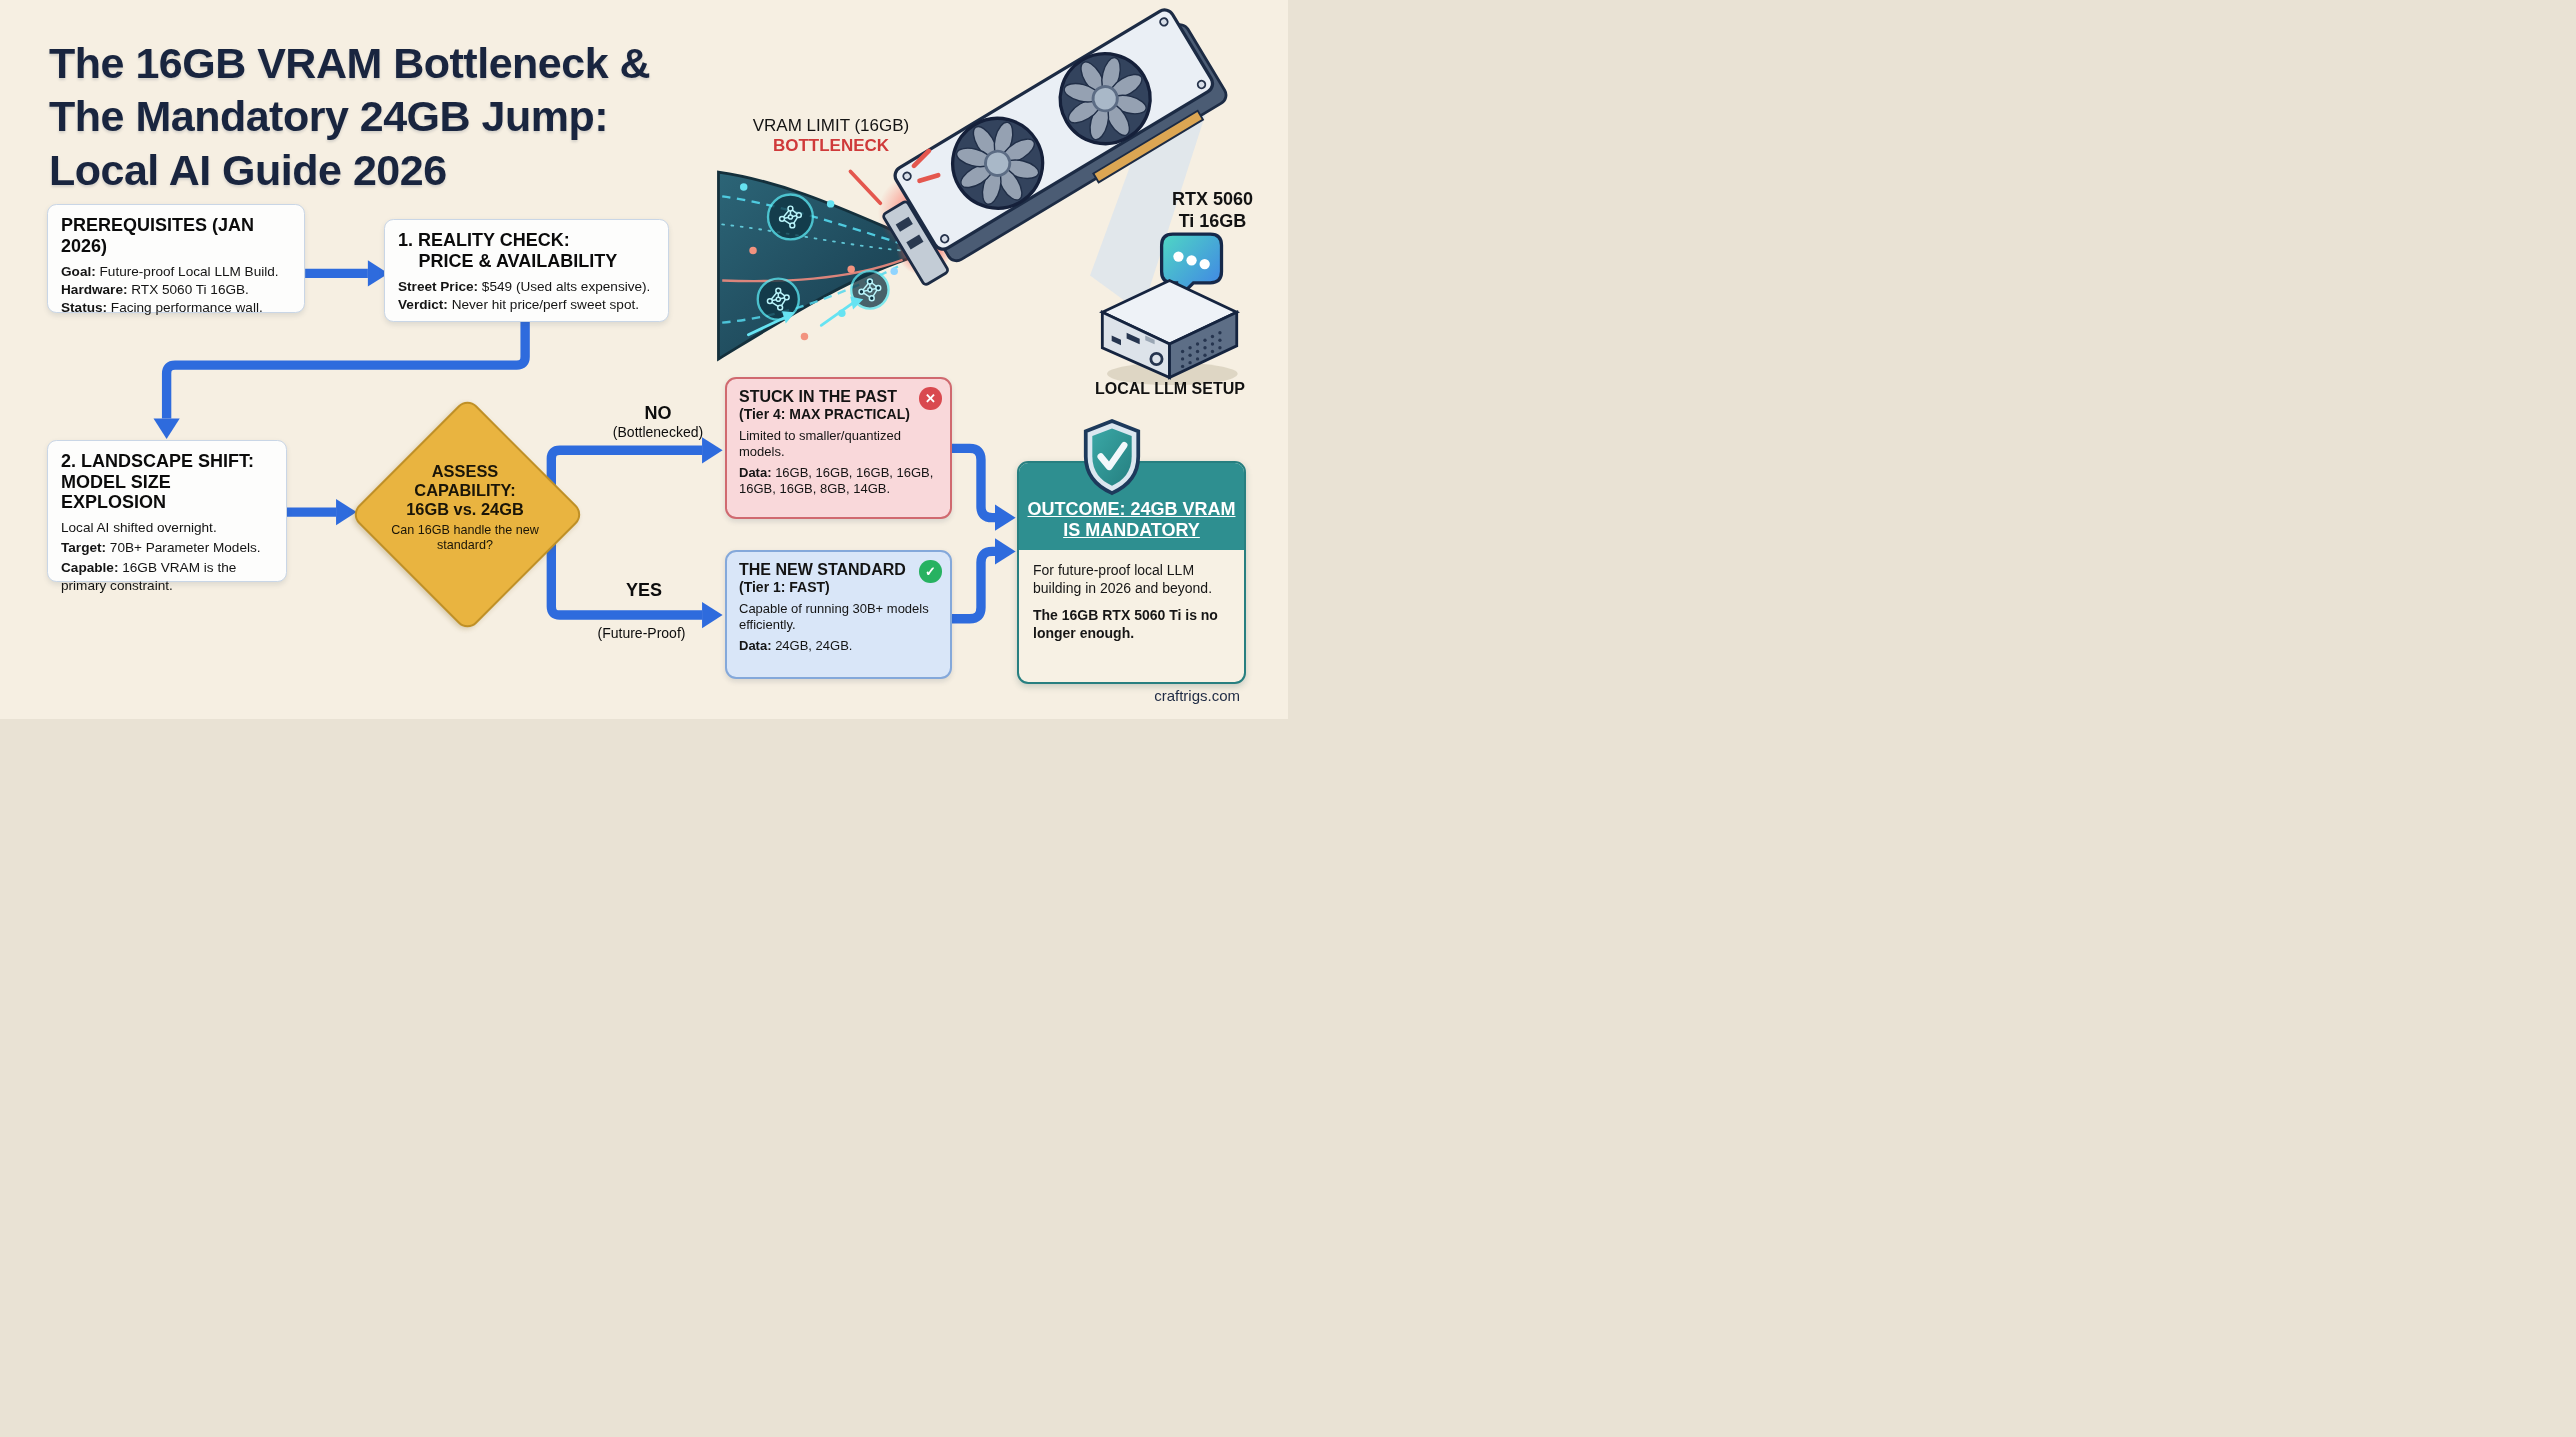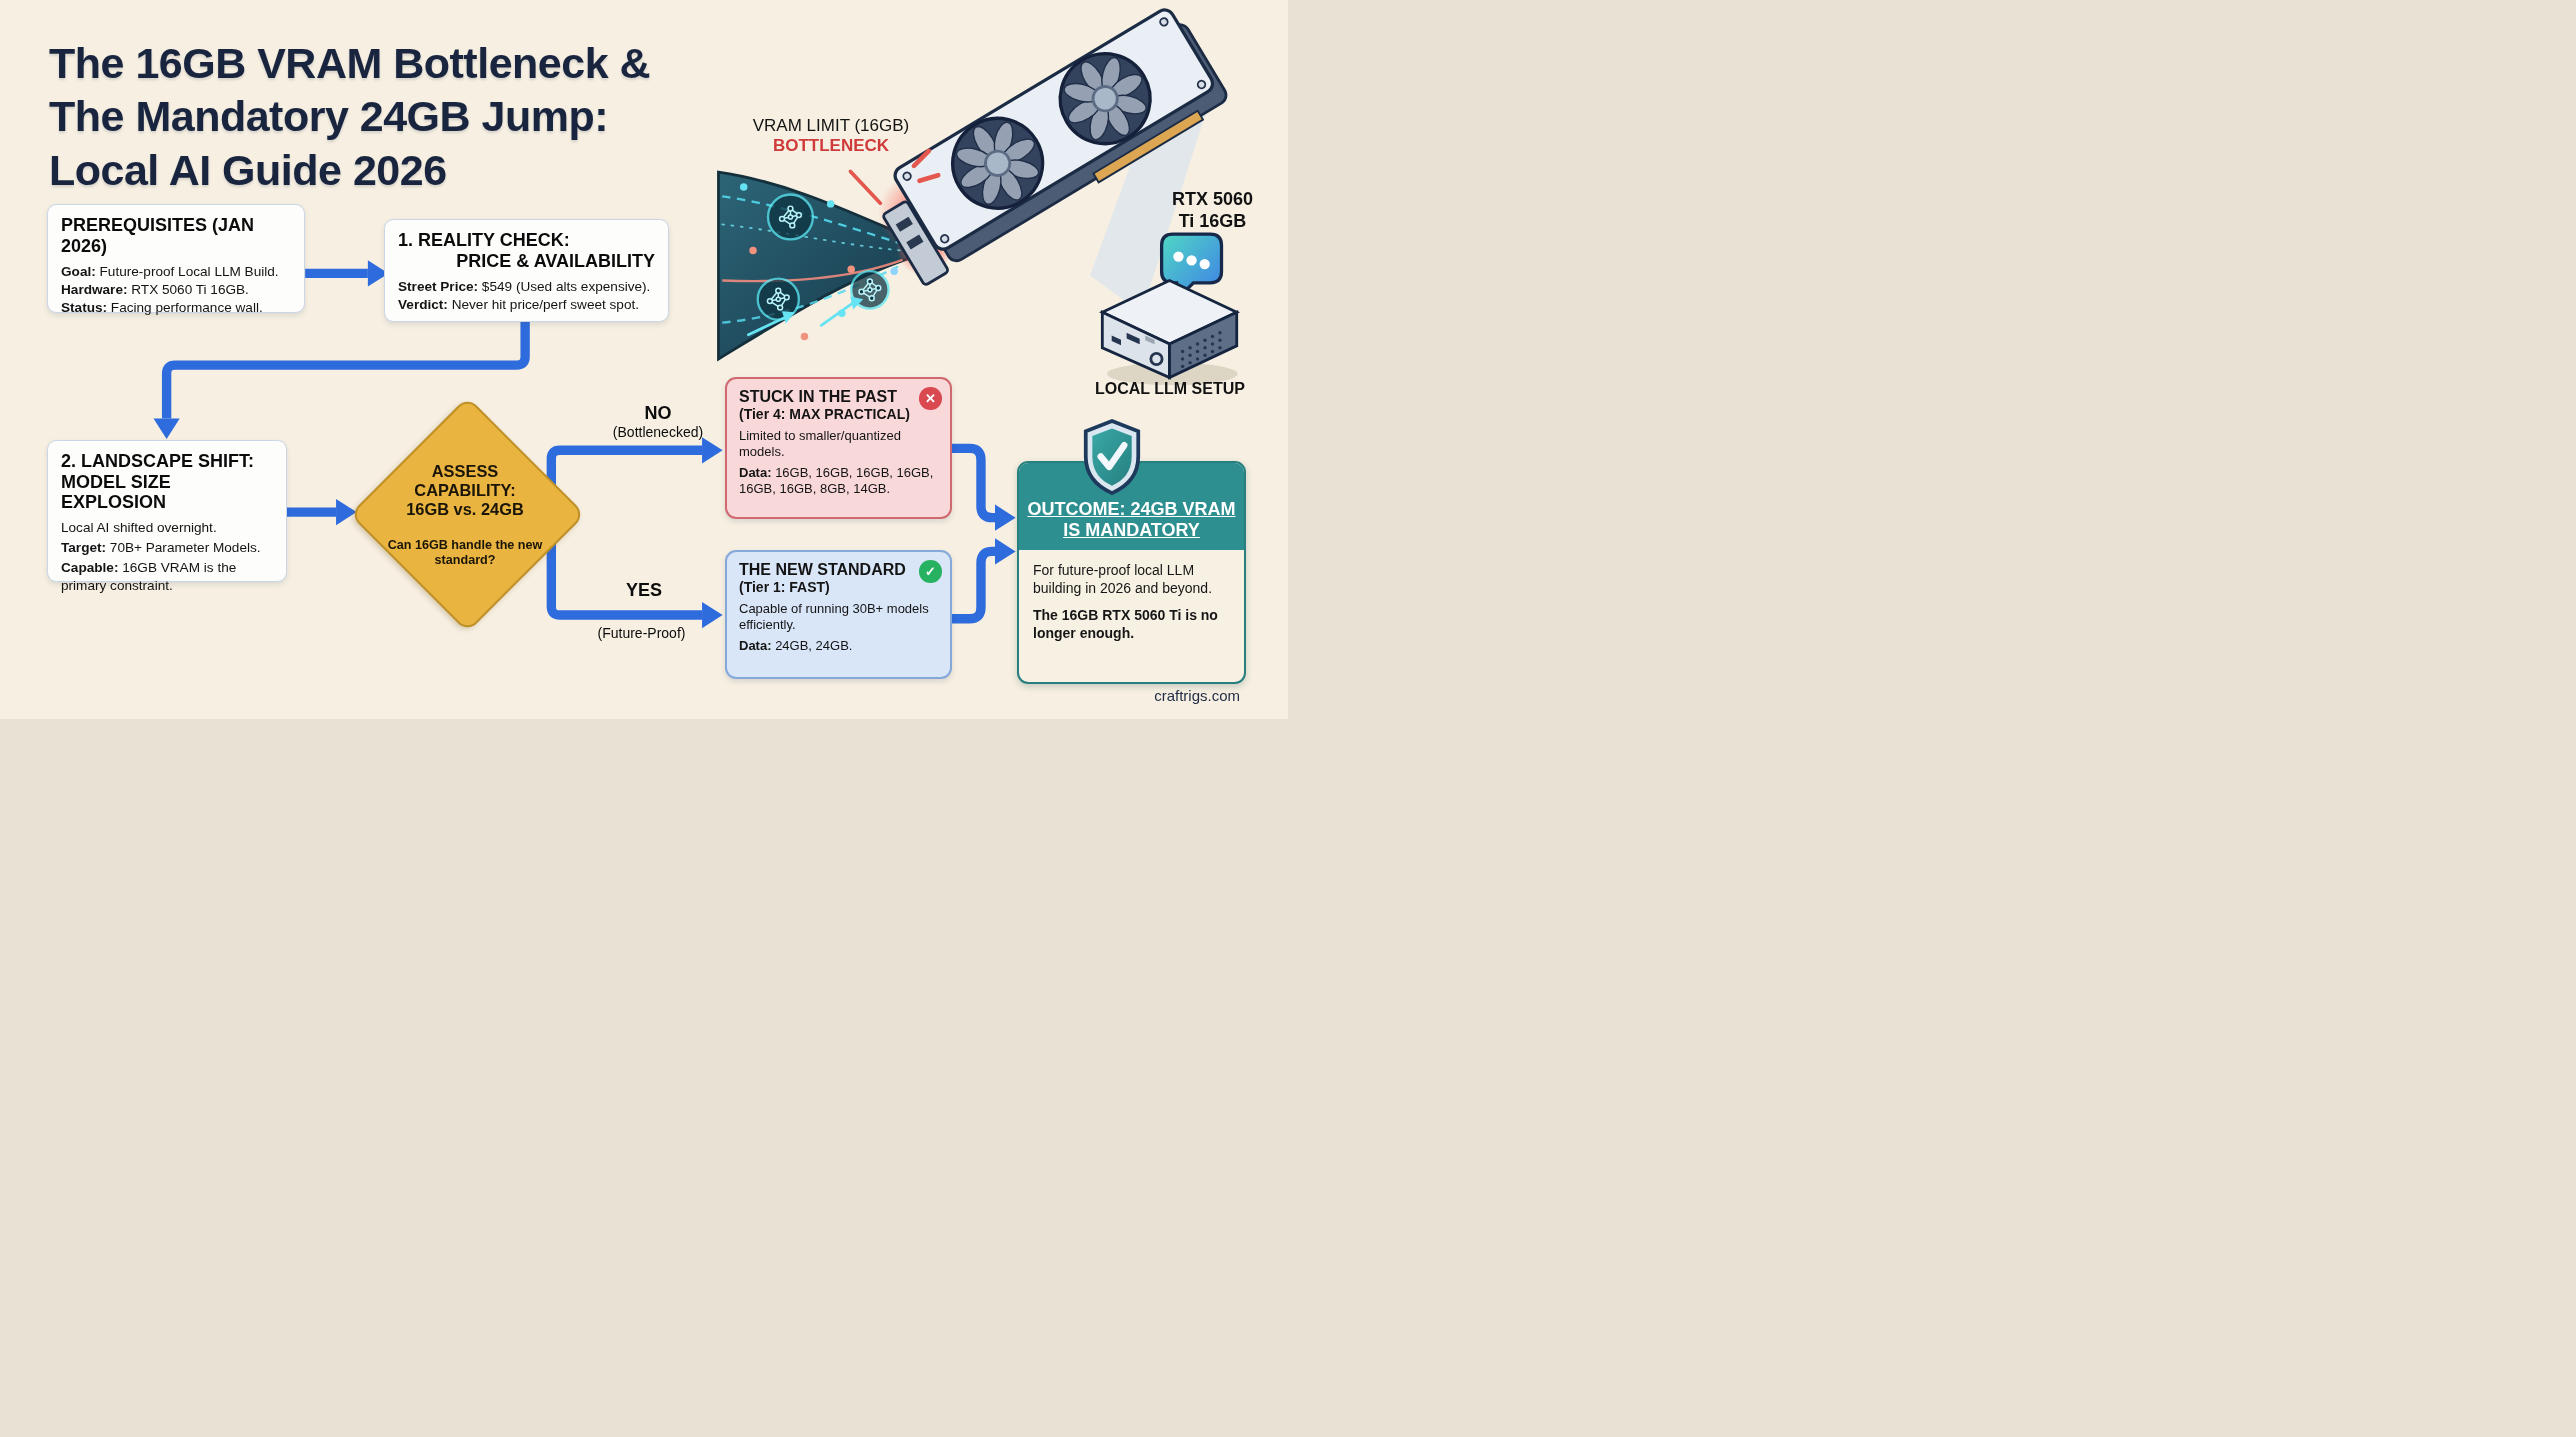--- a/index.html
+++ b/index.html
@@ -8,36 +8,36 @@
   .abs{position:absolute;}
 
   
   #main-title{left:49px;top:37px;width:618px;font-size:43px;font-weight:bold;line-height:1.24;
     color:#19253f;letter-spacing:-0.5px;text-shadow:0 1.9px 2.8px rgba(23,36,63,0.15);z-index:4;}
 
   
   .card{position:absolute;background:#fdfdfc;border:1.9px solid #c9d6e6;border-radius:9.4px;
     box-shadow:0 2.8px 5.6px rgba(60,70,90,.12);padding:10.3px 13px;box-sizing:border-box;z-index:6;color:#141414;}
   .card-title{font-size:18px;font-weight:bold;color:#0b0b0b;line-height:1.13;margin-bottom:6.6px;}
-  .indent2{padding-left:20.6px;text-align:right;}
+  .indent2{padding-left:20.6px;}
   .row{font-size:13.6px;line-height:1.34;}
   .lbl{font-weight:bold;}
 
   #prereq-box{left:47px;top:204px;width:258px;height:109px;}
   #reality-box{left:384px;top:219px;width:285px;height:103px;}
   #landscape-box{left:47px;top:440px;width:240px;height:142px;}
   #landscape-box .row{margin-top:1.9px;}
 
   
   #decision-diamond{left:384px;top:431px;width:163px;height:163px;background:#e9b440;
     border:2.8px solid #bf9027;border-radius:13px;transform:rotate(45deg);z-index:7;
     box-shadow:0 2.8px 5.6px rgba(120,90,20,.25);}
   #decision-text{left:381px;top:462px;width:168px;text-align:center;z-index:8;color:#1a1508;}
   #decision-text .dt-bold{font-size:16.4px;font-weight:bold;line-height:1.17;}
-  #decision-text .dt-q{font-size:12.6px;line-height:1.22;margin-top:18px;font-weight:bold;}
+  #decision-text .dt-q{font-size:12.6px;line-height:1.22;margin-top:3px;}
 
   
   .branch-label{position:absolute;text-align:center;z-index:8;color:#0d0d0d;}
   .branch-main{font-size:18px;font-weight:bold;line-height:1.15;}
   .branch-sub{font-size:14px;line-height:1.2;}
   #no-label{left:583px;top:403px;width:150px;}
   #yes-label{left:569px;top:580px;width:150px;}
   #yes-sub-label{left:562px;top:625px;width:159px;}
 
   

